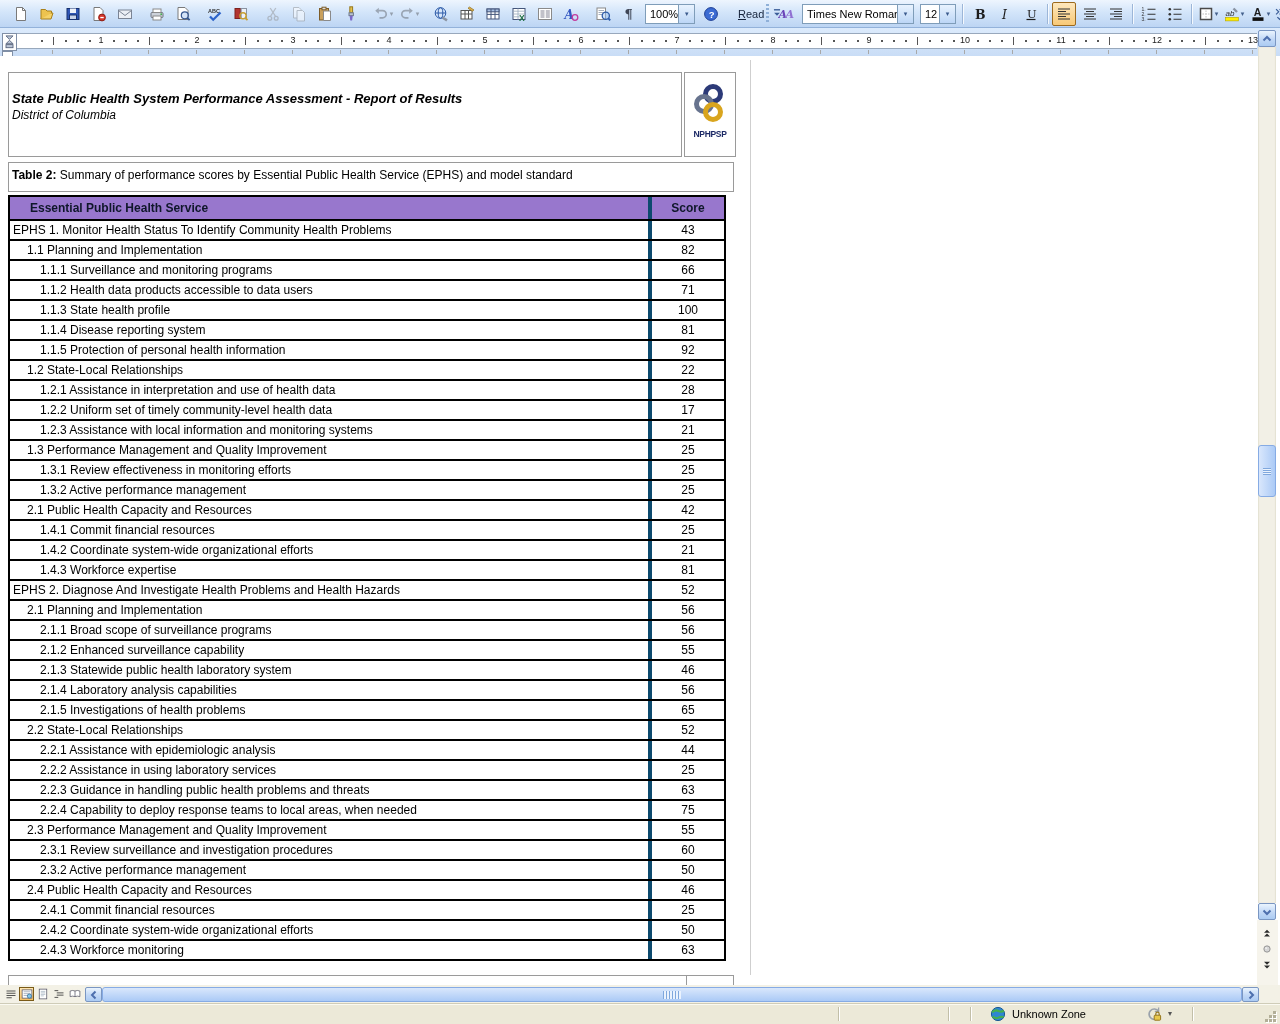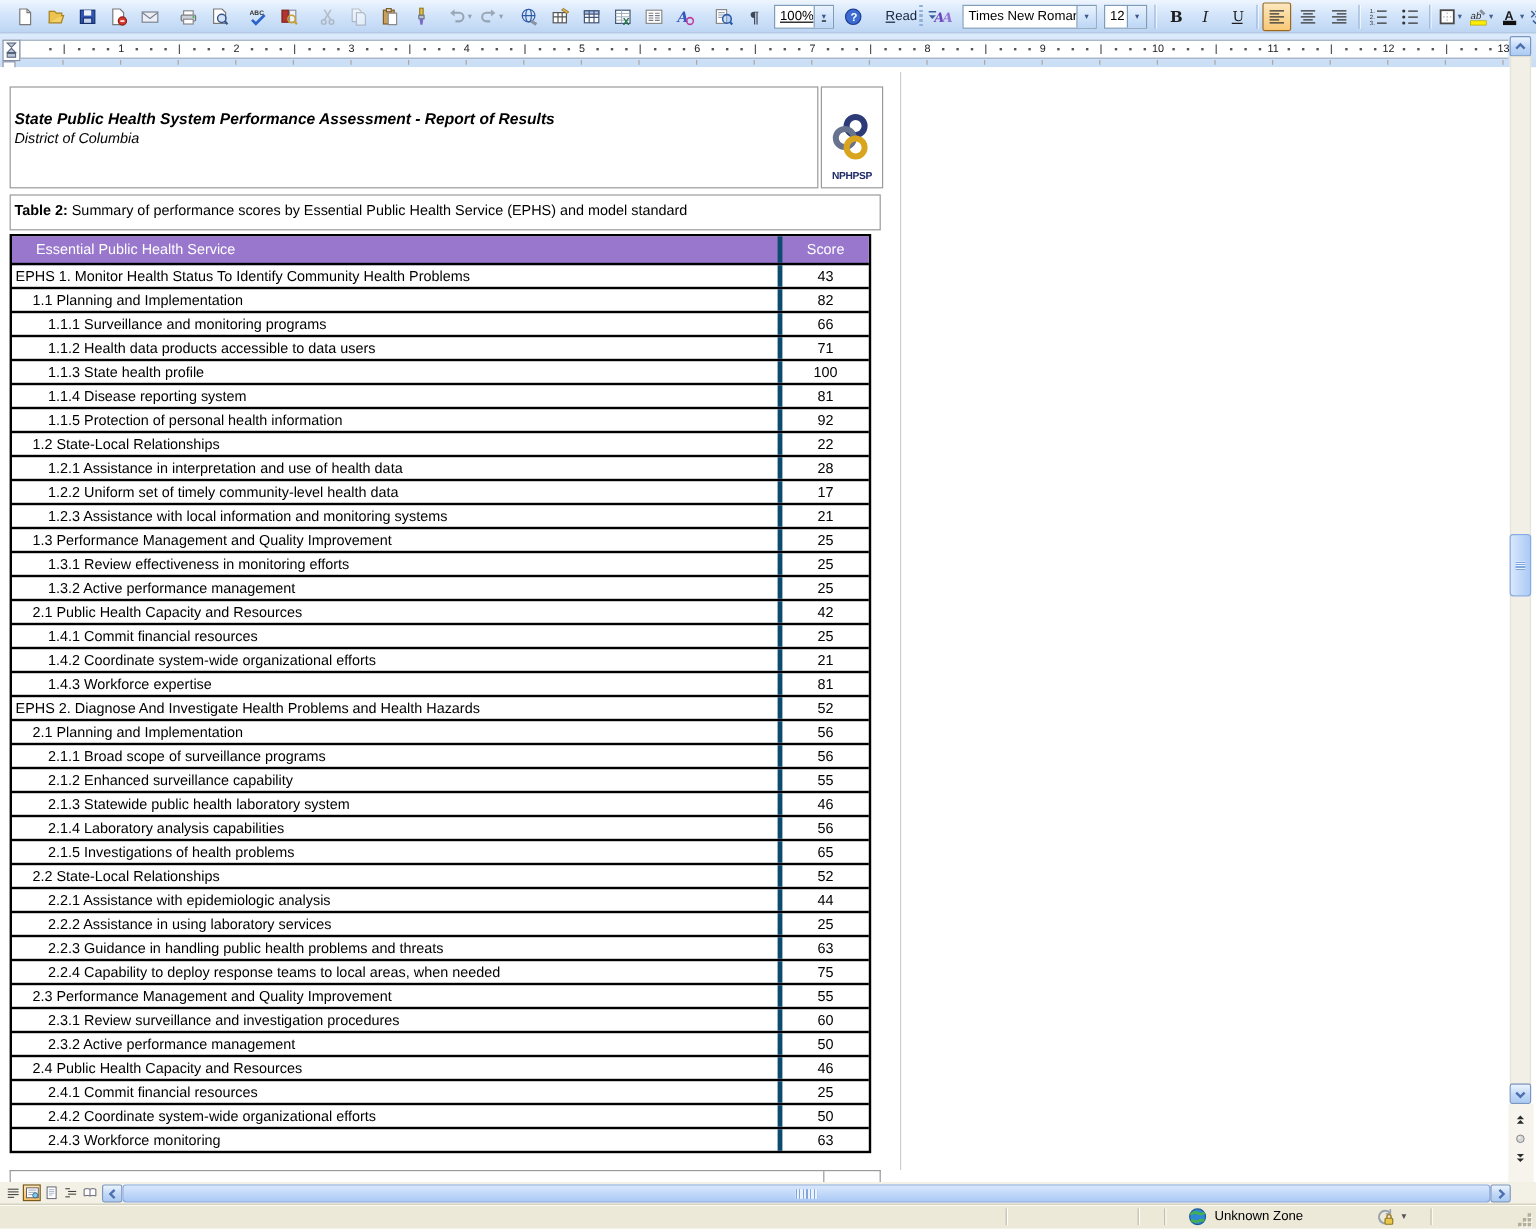--- a/index.html
+++ b/index.html
@@ -41,27 +41,27 @@
   #tab-selector{position:absolute;left:2px;top:5px;width:13px;height:16px;background:#fff;
     border:1px solid #808fa6;display:flex;align-items:center;justify-content:center}
   #indent-box{position:absolute;left:2px;top:23px;width:9px;height:5px;background:#fff;border:1px solid #808fa6}
   
   #doc{position:absolute;left:0;top:56px;width:1257px;height:929px;background:#fff;overflow:hidden}
   #hdr-box{position:absolute;left:8px;top:16px;width:674px;height:85px;border:1px solid #9a9a9a;
     box-sizing:border-box;padding:18px 0 0 3px}
   .t1{font-size:13px;font-weight:bold;font-style:italic;color:#000}
   .t2{font-size:12px;font-style:italic;color:#000;margin-top:2px}
   #logo-box{position:absolute;left:684px;top:16px;width:52px;height:85px;border:1px solid #9a9a9a;
-    box-sizing:border-box;text-align:center;padding-top:19px}
+    box-sizing:border-box;text-align:center;padding-top:8px}
   #logo-label{font-size:8.5px;font-weight:bold;color:#1d2a66;margin-top:0;letter-spacing:-.3px}
   #caption-box{position:absolute;left:8px;top:106px;width:726px;height:30px;border:1px solid #9a9a9a;
     box-sizing:border-box;font-size:12px;padding:5px 0 0 3px;color:#000}
   #caption-box b{font-weight:bold}
   #main-table{position:absolute;left:8px;top:139px;width:718px;border:2px solid #000;box-sizing:border-box}
-  .thead{display:flex;height:22px;border-bottom:2px solid #000;color:#ffffff;font-weight:normal;
+  .thead{display:flex;height:22px;border-bottom:2px solid #000;color:#0f172a;font-weight:bold;
     font-size:12px;align-items:center}
   .thead .cl{padding-left:20px}
   .trow{display:flex;height:20px;border-bottom:2px solid #000;font-size:12px;align-items:center;
     box-sizing:border-box;color:#000}
   .trow:last-child{border-bottom:none;height:18px}
   .cl{flex:1;white-space:nowrap;overflow:hidden}
   .cs{width:72px;border-left:4px solid #0c4a6e;align-self:stretch;display:flex;align-items:center;
     justify-content:center}
   .lvl0 .cl{padding-left:3px}.lvl1 .cl{padding-left:17px}.lvl2 .cl{padding-left:30px}
   #fragment{position:absolute;left:8px;top:919px;width:726px;height:10px;border-top:1px solid #9a9a9a;
@@ -264,21 +264,21 @@
           <path d="M3.5 4.5h5.5M3.5 6.5h5.5M3.5 8.5h4" stroke="#9aa5b5" stroke-width=".9"></path>
           <circle cx="10.8" cy="9.8" r="3.6" fill="rgba(150,190,240,.45)" stroke="#2d5ba8" stroke-width="1.3"></circle>
           <line x1="13.4" y1="12.4" x2="15.2" y2="14.4" stroke="#2d5ba8" stroke-width="1.9"></line>
         </svg>
       </div>
       <div class="tb-btn">
         <svg class="ic" width="16" height="16" viewBox="0 0 16 16">
           <text x="3.5" y="13" font-size="13" font-weight="bold" fill="#3f4656" font-family="DejaVu Serif, serif">¶</text>
         </svg>
       </div>
-      <div class="tb-combo" style="width: 58px; text-decoration: underline;">
+      <div class="tb-combo" style="width: 58px;">
         <span class="cv">100%</span>
         <span class="ca">▾</span>
       </div>
       <div class="tb-btn">
         <svg class="ic" width="16" height="16" viewBox="0 0 16 16">
           <circle cx="8" cy="8" r="6.4" fill="#3b6bd3" stroke="#1f3f94"></circle>
           <text x="5.7" y="11.5" font-size="9.5" font-weight="bold" fill="#fff">?</text>
         </svg>
       </div>
       <div class="tb-sep"></div>

